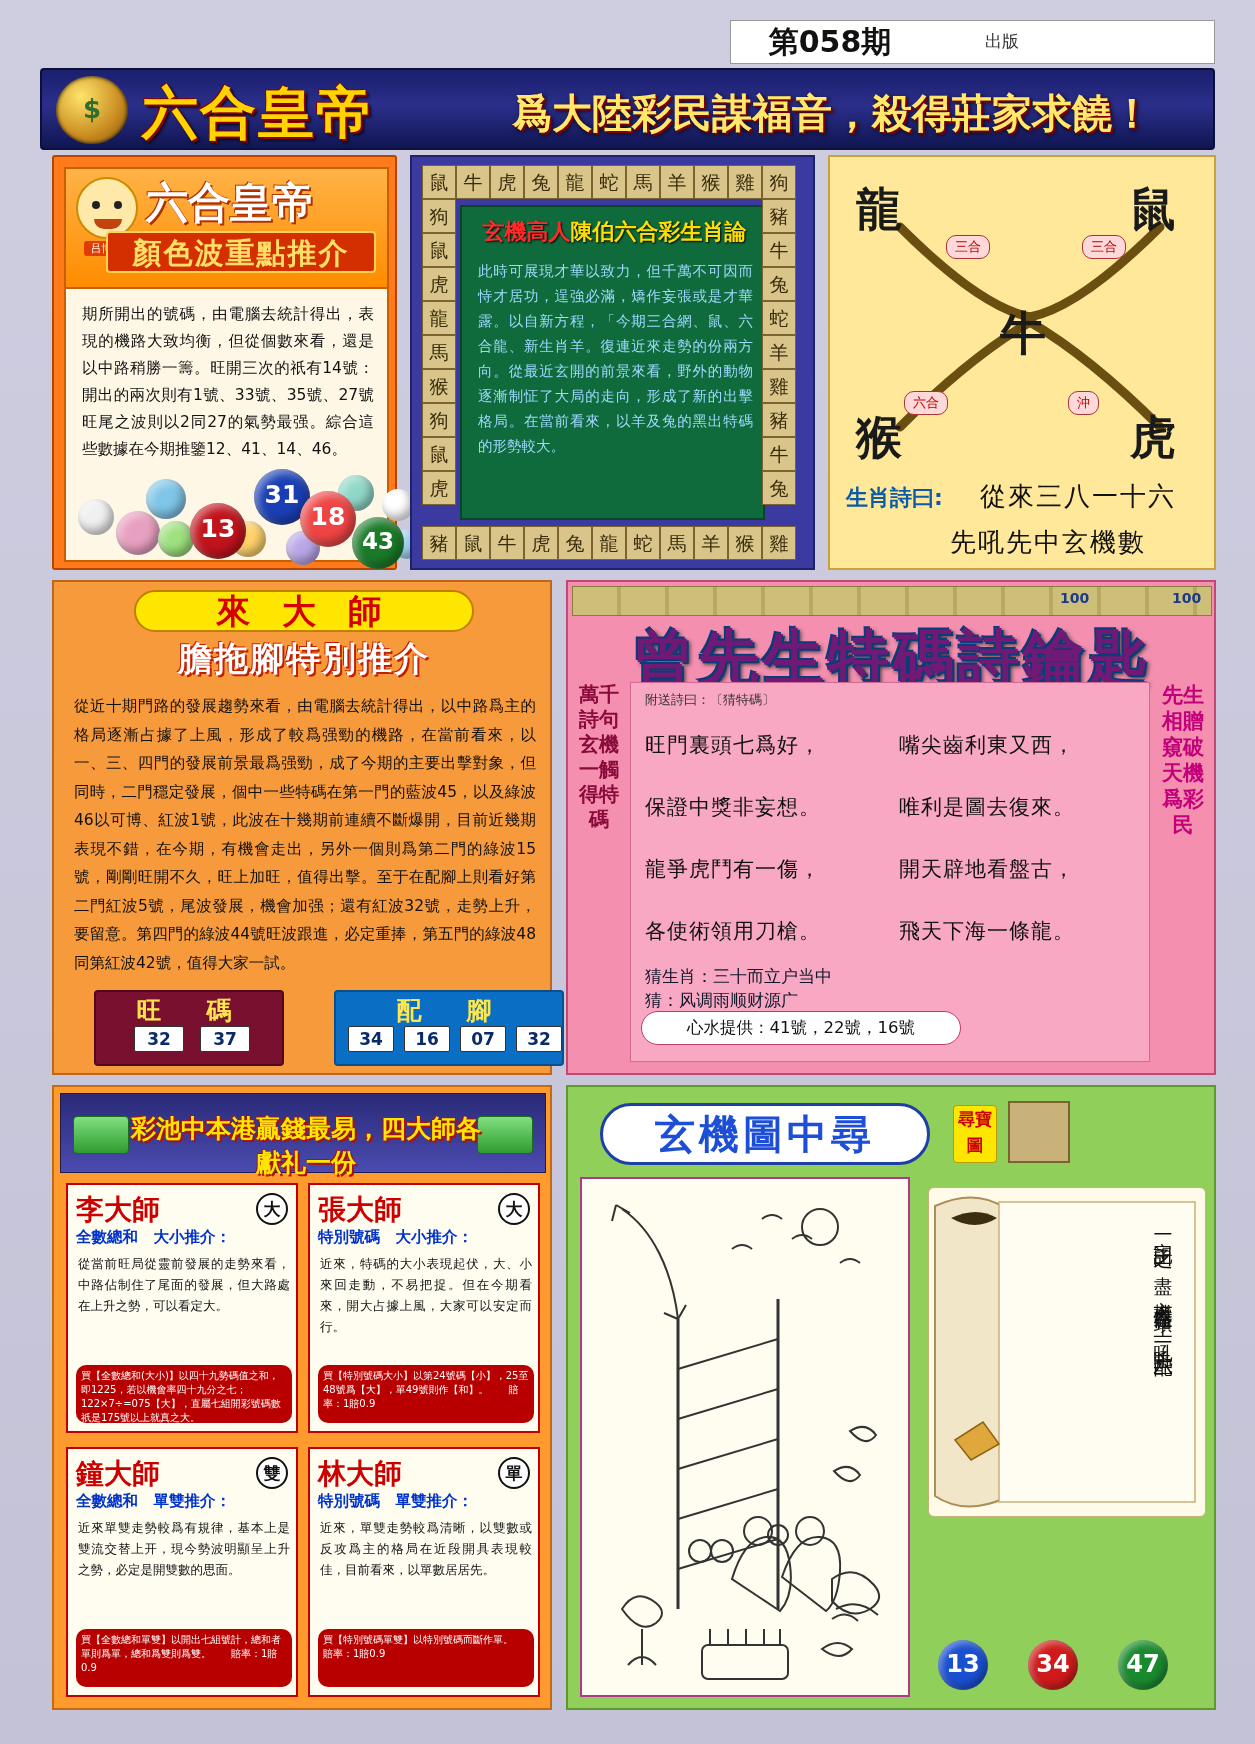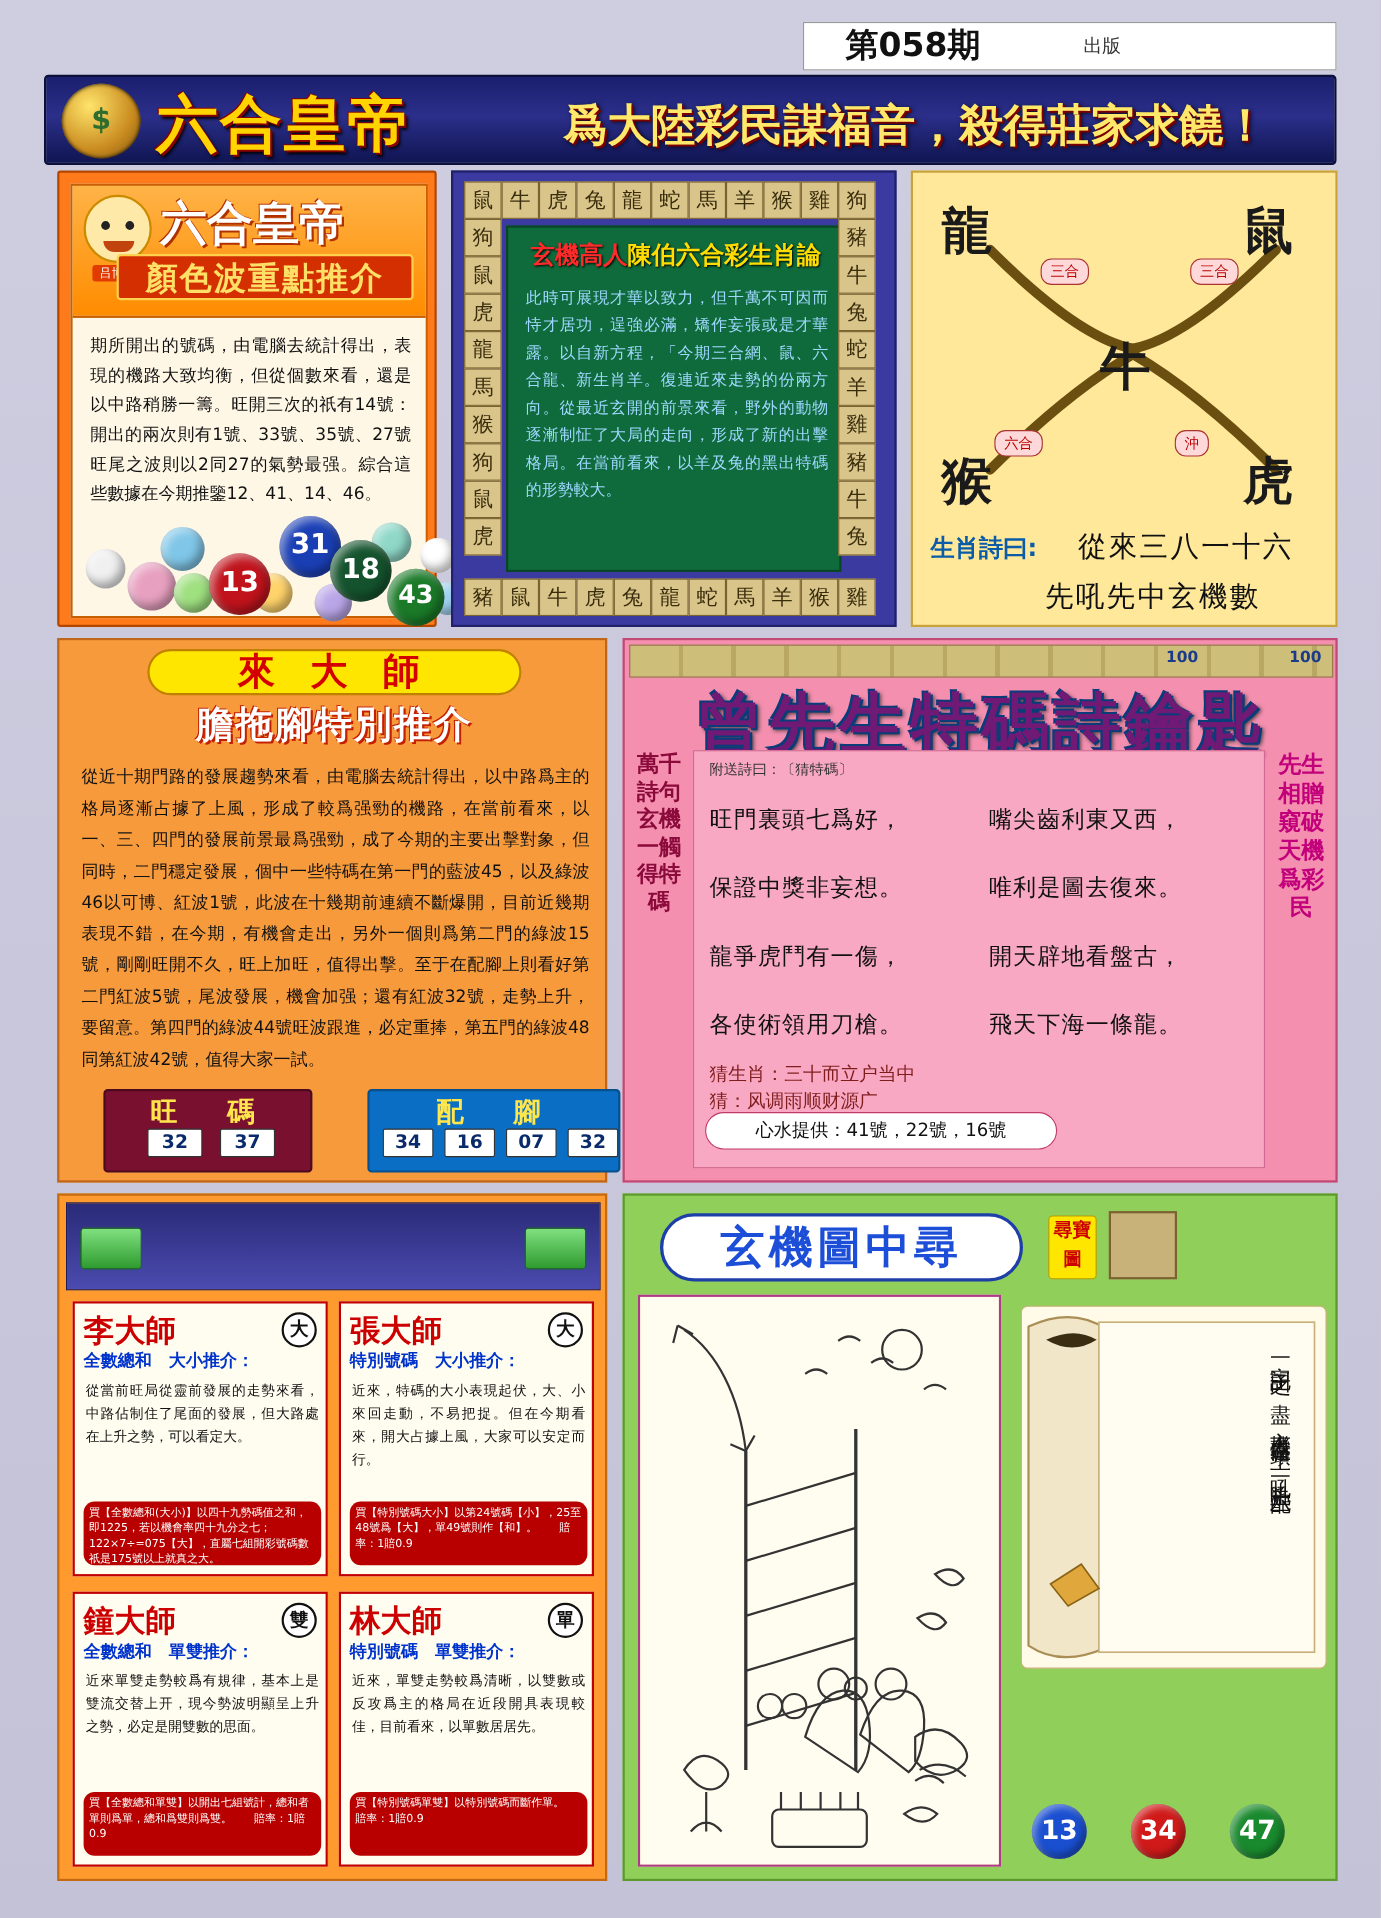--- a/index.html
+++ b/index.html
@@ -232,21 +232,21 @@
     font-size:20px; font-weight:bold; color:#8a0a3a;
     line-height:25px; text-align:center;
   }
   .e-panel {
     position:absolute; left:62px; top:100px; width:520px; height:380px;
     background:#f8a8c2;
     border:1px solid #d06a92;
   }
   .e-note { position:absolute; left:14px; top:8px; font-size:13px; color:#333; }
   .e-line { position:absolute; font-size:21px; color:#111; letter-spacing:1px; }
-  .e-guess { position:absolute; font-size:17px; color:#7f1d1d; }
+  .e-guess { position:absolute; font-size:17px; color:#0f172a; }
   .e-tip {
     position:absolute; left:10px; top:328px; width:320px; height:34px;
     background:#ffffff; border:1.5px solid #c03a6a; border-radius:18px;
     font-size:16.5px; color:#111; text-align:center; line-height:31px;
   }
 
   
   .box-f {
     position:absolute; left:52px; top:1085px; width:500px; height:625px;
     background:#ff9a2e;
@@ -366,21 +366,21 @@
           <div class="ball" style="left: 44px; top: 52px; width: 44px; height: 44px; background: rgb(232, 160, 192);"></div>
           <div class="ball" style="left: 86px; top: 62px; width: 36px; height: 36px; background: rgb(159, 224, 127);"></div>
           <div class="ball" style="left: 6px; top: 40px; width: 36px; height: 36px; background: rgb(240, 240, 240);"></div>
           <div class="ball" style="left: 158px; top: 62px; width: 36px; height: 36px; background: rgb(255, 211, 107);"></div>
           <div class="ball" style="left: 214px; top: 72px; width: 34px; height: 34px; background: rgb(185, 166, 232);"></div>
           <div class="ball" style="left: 266px; top: 16px; width: 36px; height: 36px; background: rgb(143, 216, 200);"></div>
           <div class="ball" style="left: 310px; top: 30px; width: 32px; height: 32px; background: rgb(255, 255, 255);"></div>
           <div class="ball" style="left: 320px; top: 70px; width: 30px; height: 30px; background: rgb(159, 208, 240);"></div>
           <div class="ball" style="left: 118px; top: 44px; width: 56px; height: 56px; background: rgb(192, 19, 28); font-size: 25px; line-height: 52px;">13</div>
           <div class="ball" style="left: 182px; top: 10px; width: 56px; height: 56px; background: rgb(26, 63, 181); font-size: 25px; line-height: 52px;">31</div>
-          <div class="ball" style="left: 228px; top: 32px; width: 56px; height: 56px; background: #14532d; font-size: 25px; line-height: 52px;">18</div>
+          <div class="ball" style="left: 228px; top: 32px; width: 56px; height: 56px; background: #ef4444; font-size: 25px; line-height: 52px;">18</div>
           <div class="ball" style="left: 280px; top: 58px; width: 52px; height: 52px; background: rgb(26, 122, 40); font-size: 23px; line-height: 48px;">43</div>
         </div>
     </div>
   </div>
 
   <div class="box-b">
     <div class="zodiac-grid" id="zgrid">
       <div class="zinner">
         <div class="zinner-title">
           <span class="red">玄機高人</span><span>陳伯六合彩生肖論</span>
@@ -489,20 +489,21 @@
       <div class="e-guess" style="left:14px;top:282px;">猜生肖：三十而立户当中</div>
       <div class="e-guess" style="left:14px;top:306px;">猜：风调雨顺财源广</div>
       <div class="e-tip">心水提供：41號，22號，16號</div>
     </div>
   </div>
 
   <div class="box-f">
     <div class="f-head">
       <div class="money" style="left:12px;"></div>
       <div class="money" style="right:12px;"></div>
+      <div class="f-head-text">彩池中本港贏錢最易，四大師各獻礼一份</div>
     </div>
 
     <div class="f-cell" style="left:12px;top:96px;">
       <div class="f-name">李大師</div>
       <div class="f-tag">大</div>
       <div class="f-sub">全數總和　大小推介：</div>
       <div class="f-body">從當前旺局從靈前發展的走勢來看，中路佔制住了尾面的發展，但大路處在上升之勢，可以看定大。</div>
       <div class="f-foot">買【全數總和(大小)】以四十九勢碼值之和，即1225，若以機會率四十九分之七；122×7÷=075【大】，直屬七組開彩號碼數祇是175號以上就真之大。</div>
     </div>
     <div class="f-cell" style="left:254px;top:96px;">

